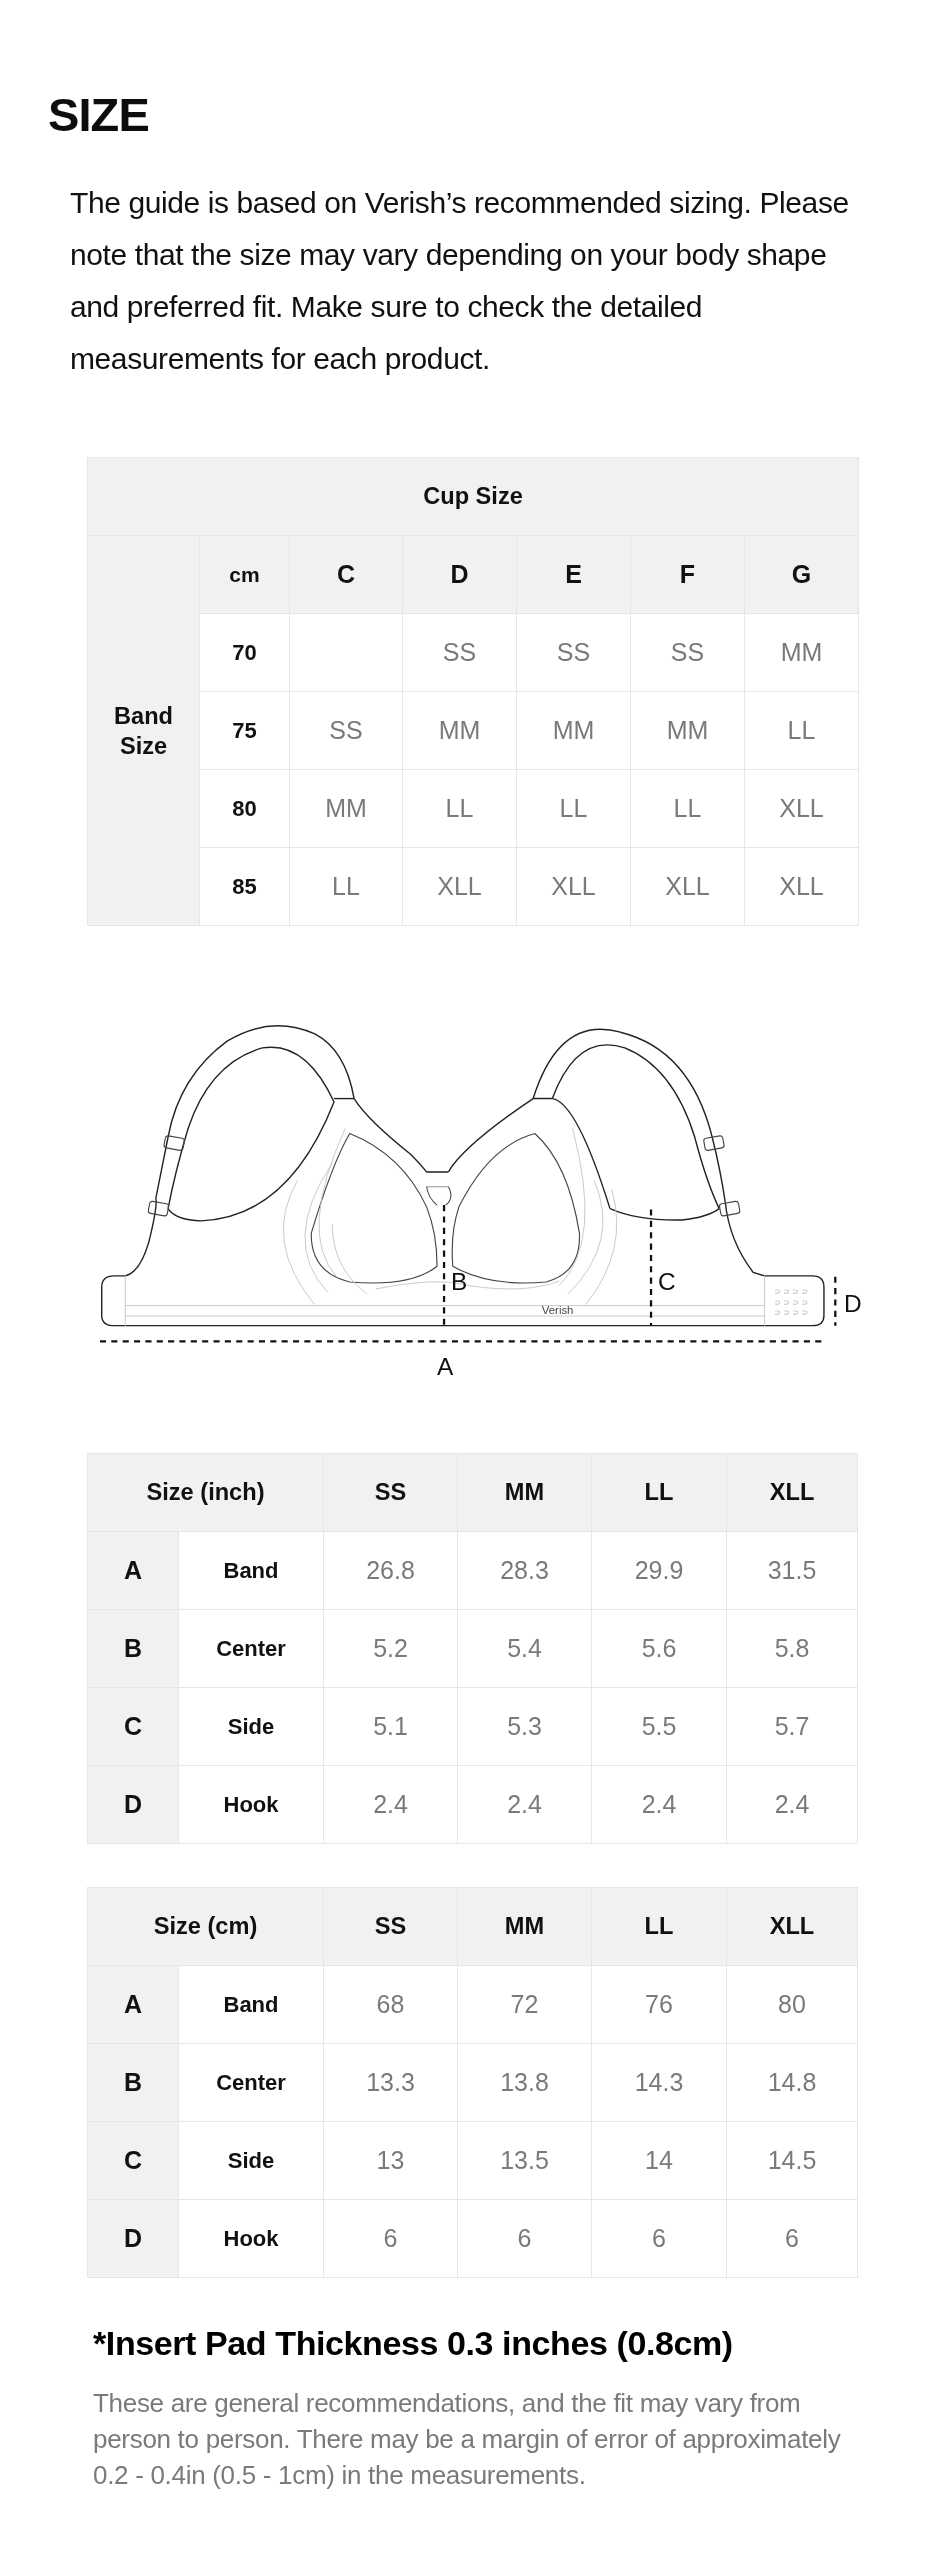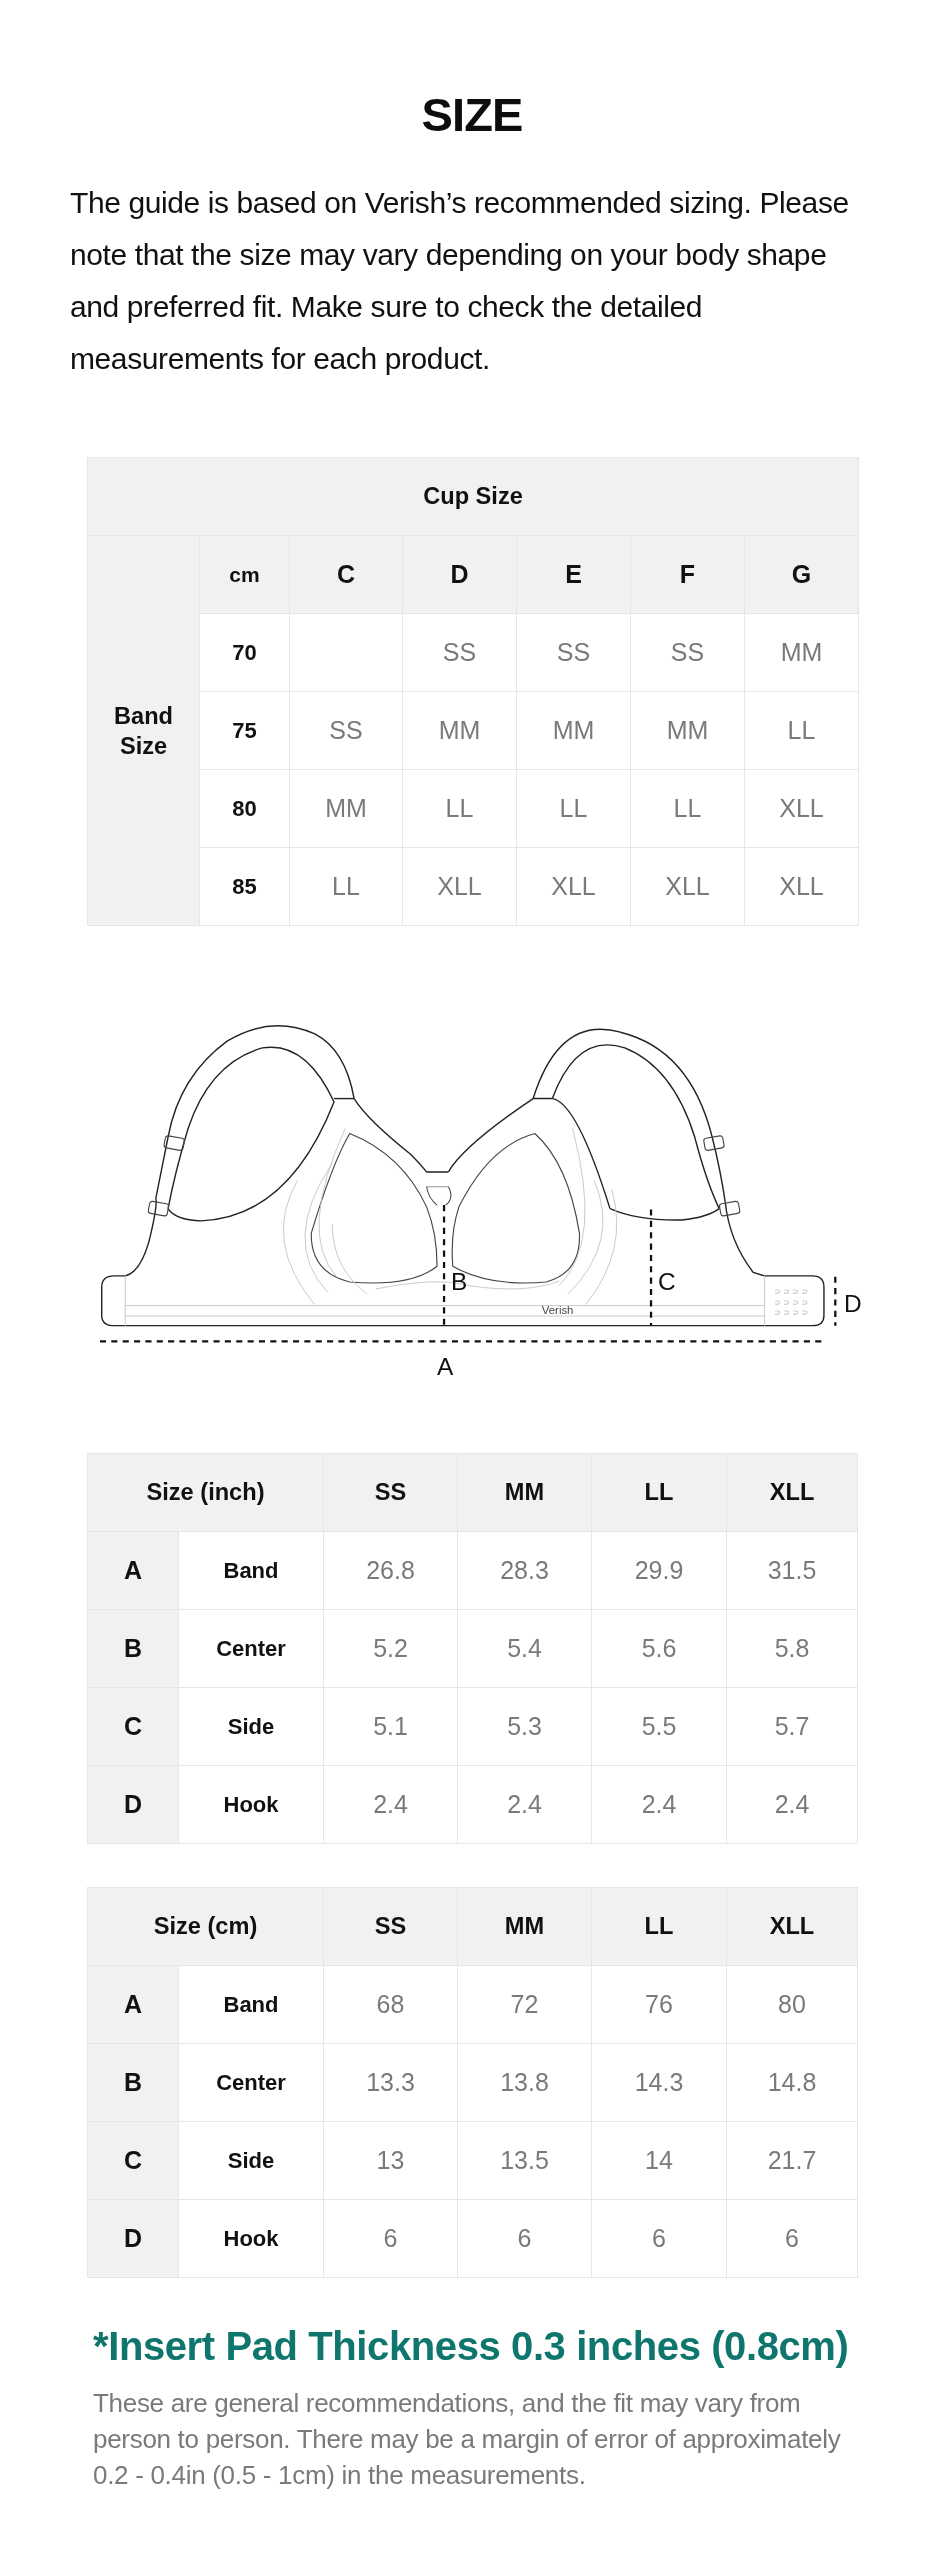--- a/index.html
+++ b/index.html
@@ -1,40 +1,40 @@
 <!DOCTYPE html>
 <html style="font-size:14px"><head>
 <meta charset="utf-8">
 <style>
   * { box-sizing: border-box; margin: 0; padding: 0; }
   html, body { width: 944px; background: #ffffff; }
   body { font-family: "Liberation Sans", "DejaVu Sans", sans-serif; color: #111; position: relative; height: 2576px; overflow: hidden; }
 
-  .title { position: absolute; top: 87px; left: 0; width: 944px; text-align: center; font-size: 47px; font-weight: 700; letter-spacing: -0.9px; color: #0d0d0d; }
+  .title { position: absolute; top: 87px; left: 0; width: 944px; font-size: 47px; font-weight: 700; letter-spacing: -0.9px; color: #0d0d0d; padding-left: 48px; }
   .intro { position: absolute; top: 177px; left: 70px; width: 804px; font-size: 30px; line-height: 52px; color: #111; letter-spacing: -0.4px; }
 
   table.grid { position: absolute; left: 87px; width: 769px; border-collapse: collapse; table-layout: fixed; }
   table.grid td { border: 1.3px solid #e7e6e5; text-align: center; vertical-align: middle; height: 78px; font-size: 23.6px; }
   table.grid td.hd { background: #f2f1f0; color: #111; font-weight: 600; }
   table.grid td.val { background: #fff; color: #7a7a7a; font-size: 25px; }
   table.grid td.rowlbl { background: #fff; color: #111; font-size: 22px; font-weight: 600; }
   table.grid td.letter { background: #f2f1f0; color: #111; font-size: 25px; font-weight: 600; }
 
   #cup-table { top: 457px; }
   #cup-table td.hd.cup-title { font-size: 23.6px; }
   #cup-table td.hd.cupcol { font-size: 25px; }
   #cup-table td.hd.cm { font-size: 21px; }
   #cup-table td.band { background: #f2f1f0; font-size: 23.6px; font-weight: 600; line-height: 30px; text-decoration: underline; }
 
   #inch-table { top: 1453px; }
   #cm-table { top: 1887px; }
 
   .diagram { position: absolute; left: 0; top: 1006px; width: 944px; height: 393px; }
 
-  .pad-note { position: absolute; top: 2324px; left: 93px; font-size: 40px; font-weight: 600; color: #0f766e; letter-spacing: -0.4px; }
+  .pad-note { position: absolute; top: 2324px; left: 93px; font-size: 34px; font-weight: 600; color: #000000; letter-spacing: -0.4px; }
   .disclaimer { position: absolute; top: 2385px; left: 93px; width: 769px; font-size: 26px; line-height: 36px; color: #7a7a7a; letter-spacing: -0.3px; }
 </style>
 </head>
 <body>
 
 <h1 class="title">SIZE</h1>
 <p class="intro">The guide is based on Verish’s recommended sizing. Please note that the size may vary depending on your body shape and preferred fit. Make sure to check the detailed measurements for each product.</p>
 
 <table class="grid" id="cup-table">
   <colgroup>
@@ -253,21 +253,21 @@
     <td class="val">13.8</td>
     <td class="val">14.3</td>
     <td class="val">14.8</td>
   </tr>
   <tr>
     <td class="letter">C</td>
     <td class="rowlbl">Side</td>
     <td class="val">13</td>
     <td class="val">13.5</td>
     <td class="val">14</td>
-    <td class="val">21.7</td>
+    <td class="val">14.5</td>
   </tr>
   <tr>
     <td class="letter">D</td>
     <td class="rowlbl">Hook</td>
     <td class="val">6</td>
     <td class="val">6</td>
     <td class="val">6</td>
     <td class="val">6</td>
   </tr>
 </tbody>

